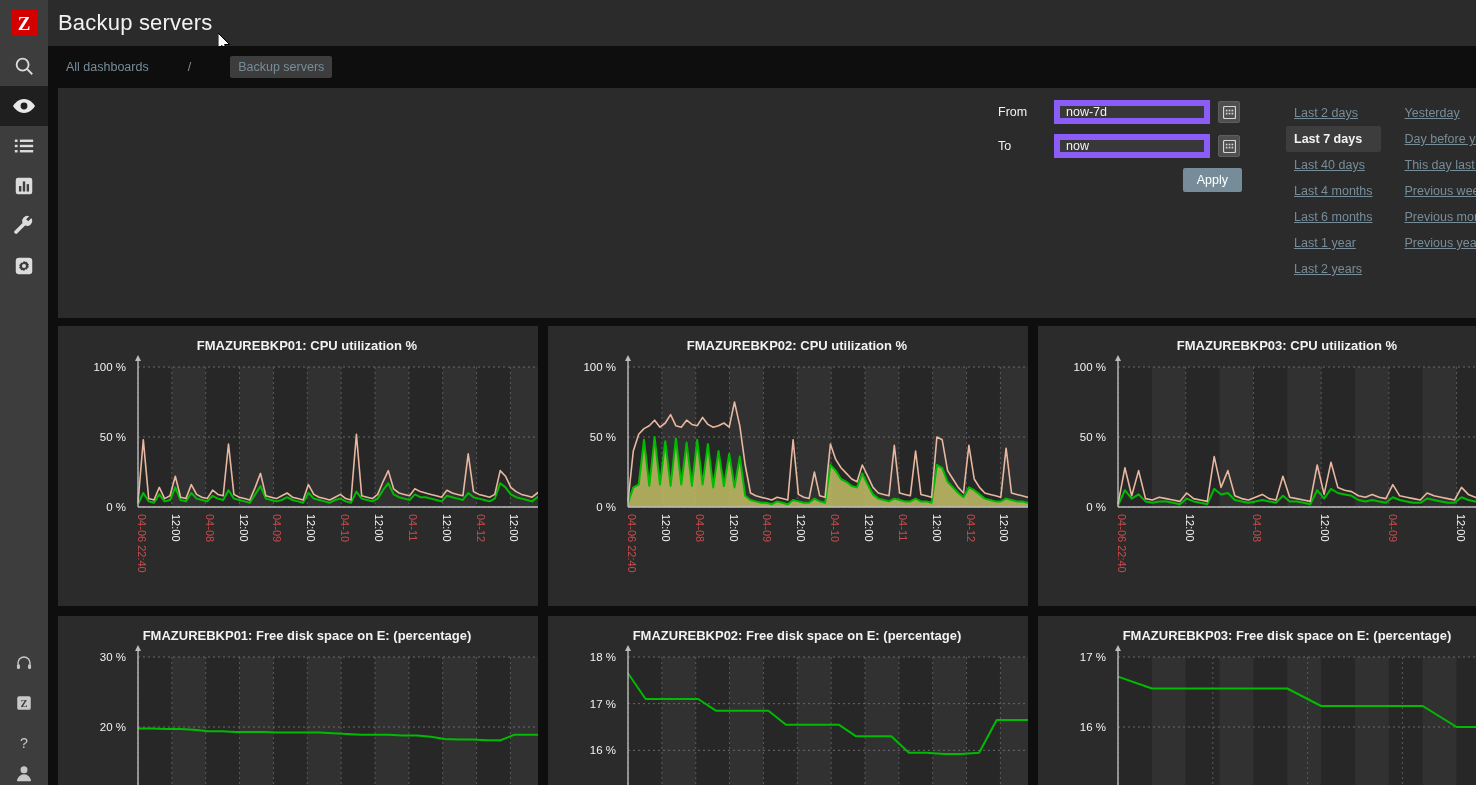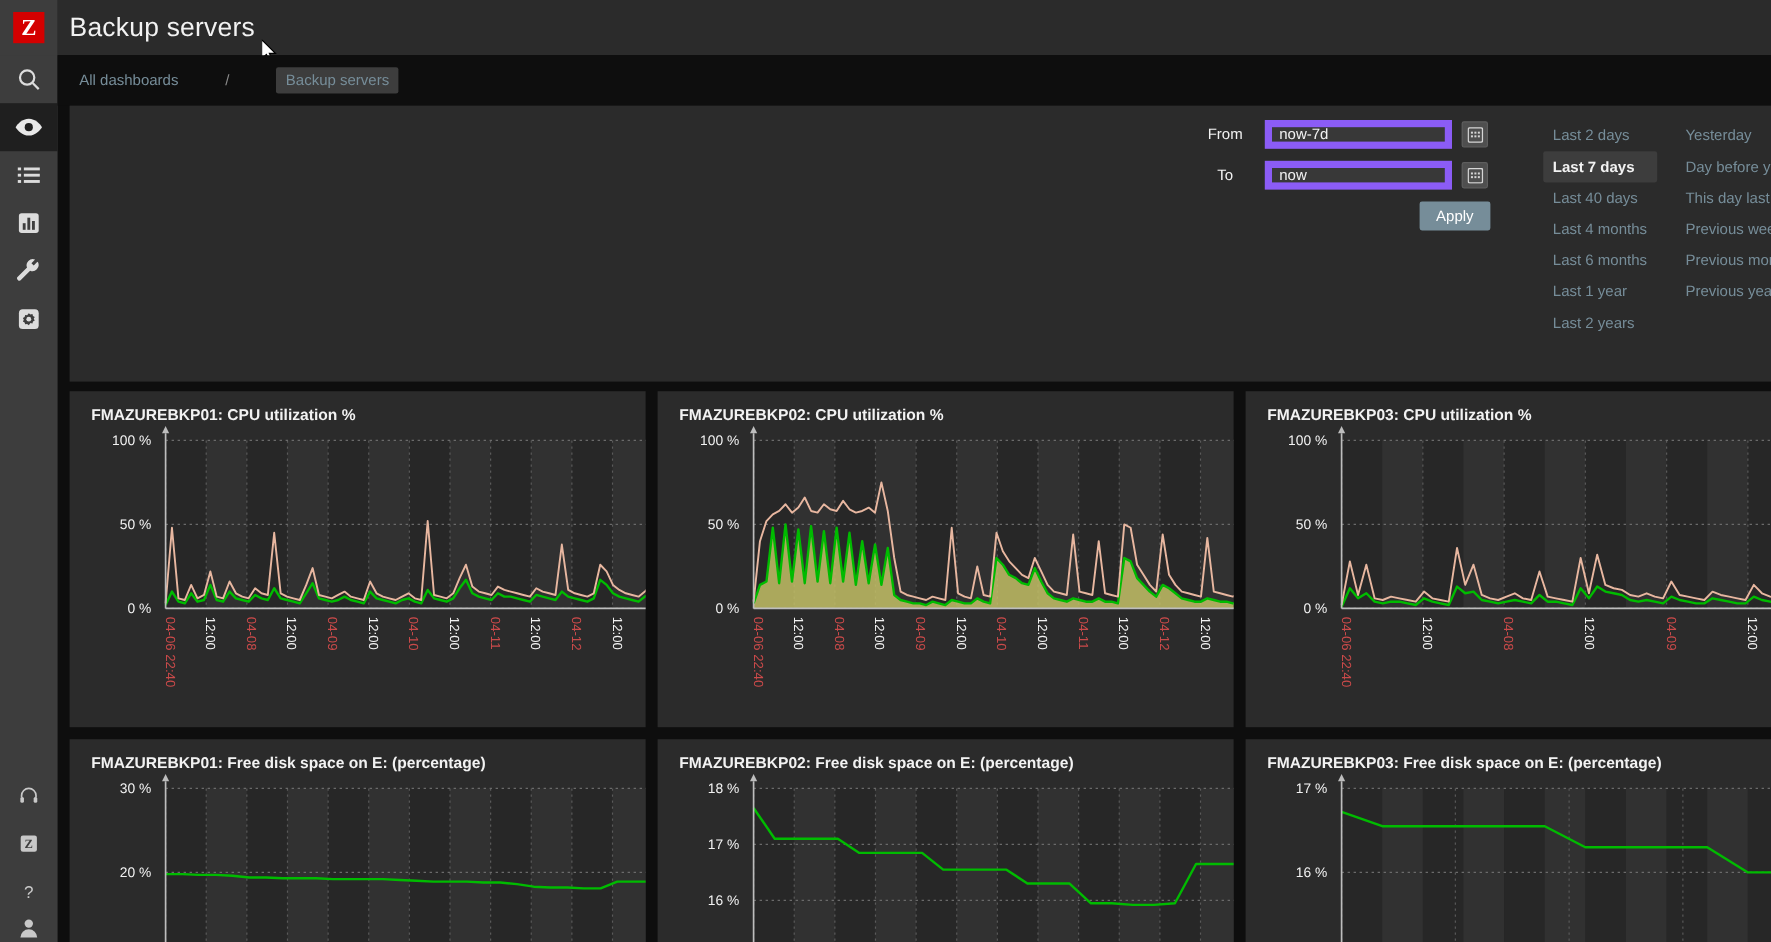--- a/index.html
+++ b/index.html
@@ -76,21 +76,21 @@
     position: absolute; left: 58px; top: 88px;
     width: 1418px; height: 230px;
     background: #2b2b2b;
   }
   #time-fields {
     position: absolute; left: 940px; top: 12px;
     width: 300px;
   }
   .tf-row { display: flex; align-items: center; margin-bottom: 10px; }
   .tf-label {
-    width: 46px; text-align: center; margin-right: 10px;
+    width: 46px; text-align: left; margin-right: 10px;
     color: #f2f2f2; font-size: 12.5px;
   }
   .tf-input {
     width: 156px; height: 24px;
     background: #383838; border: 6px solid #8b5cf6;
     color: #f2f2f2; font-size: 12.5px;
     padding: 0 6px;
     font-family: "Liberation Sans", sans-serif;
     outline: none;
   }
@@ -109,20 +109,21 @@
 
   #quick-ranges {
     position: absolute; left: 1228px; top: 12px;
     display: flex; gap: 16px;
   }
   .qr-col { display: flex; flex-direction: column; }
   .qr-item {
     color: #768d99; font-size: 12.5px;
     padding: 6px 8px; white-space: nowrap; cursor: pointer;
     border-radius: 2px;
+    text-decoration: underline;
   }
   .qr-item.selected {
     background: #3d3d3d; color: #f2f2f2; font-weight: bold;
     text-decoration: none;
   }
 
   
   #grid {
     position: absolute; left: 58px; top: 326px;
     width: 1460px;
@@ -130,20 +131,21 @@
   .grid-row { display: flex; gap: 10px; margin-bottom: 10px; }
   .panel {
     width: 572px; height: 280px;
     background: #2b2b2b;
     position: relative;
     overflow: hidden;
   }
   .panel-title {
     color: #f2f2f2; font-size: 13px; font-weight: bold;
     padding: 12px 0 0 18px;
+    text-align: center;
   }
   .chart-area { position: relative; width: 572px; height: 246px; }
   .chart-svg { display: block; }
 </style>
 </head>
 <body>
 
 <div id="app">
 
   <div id="sidebar">

